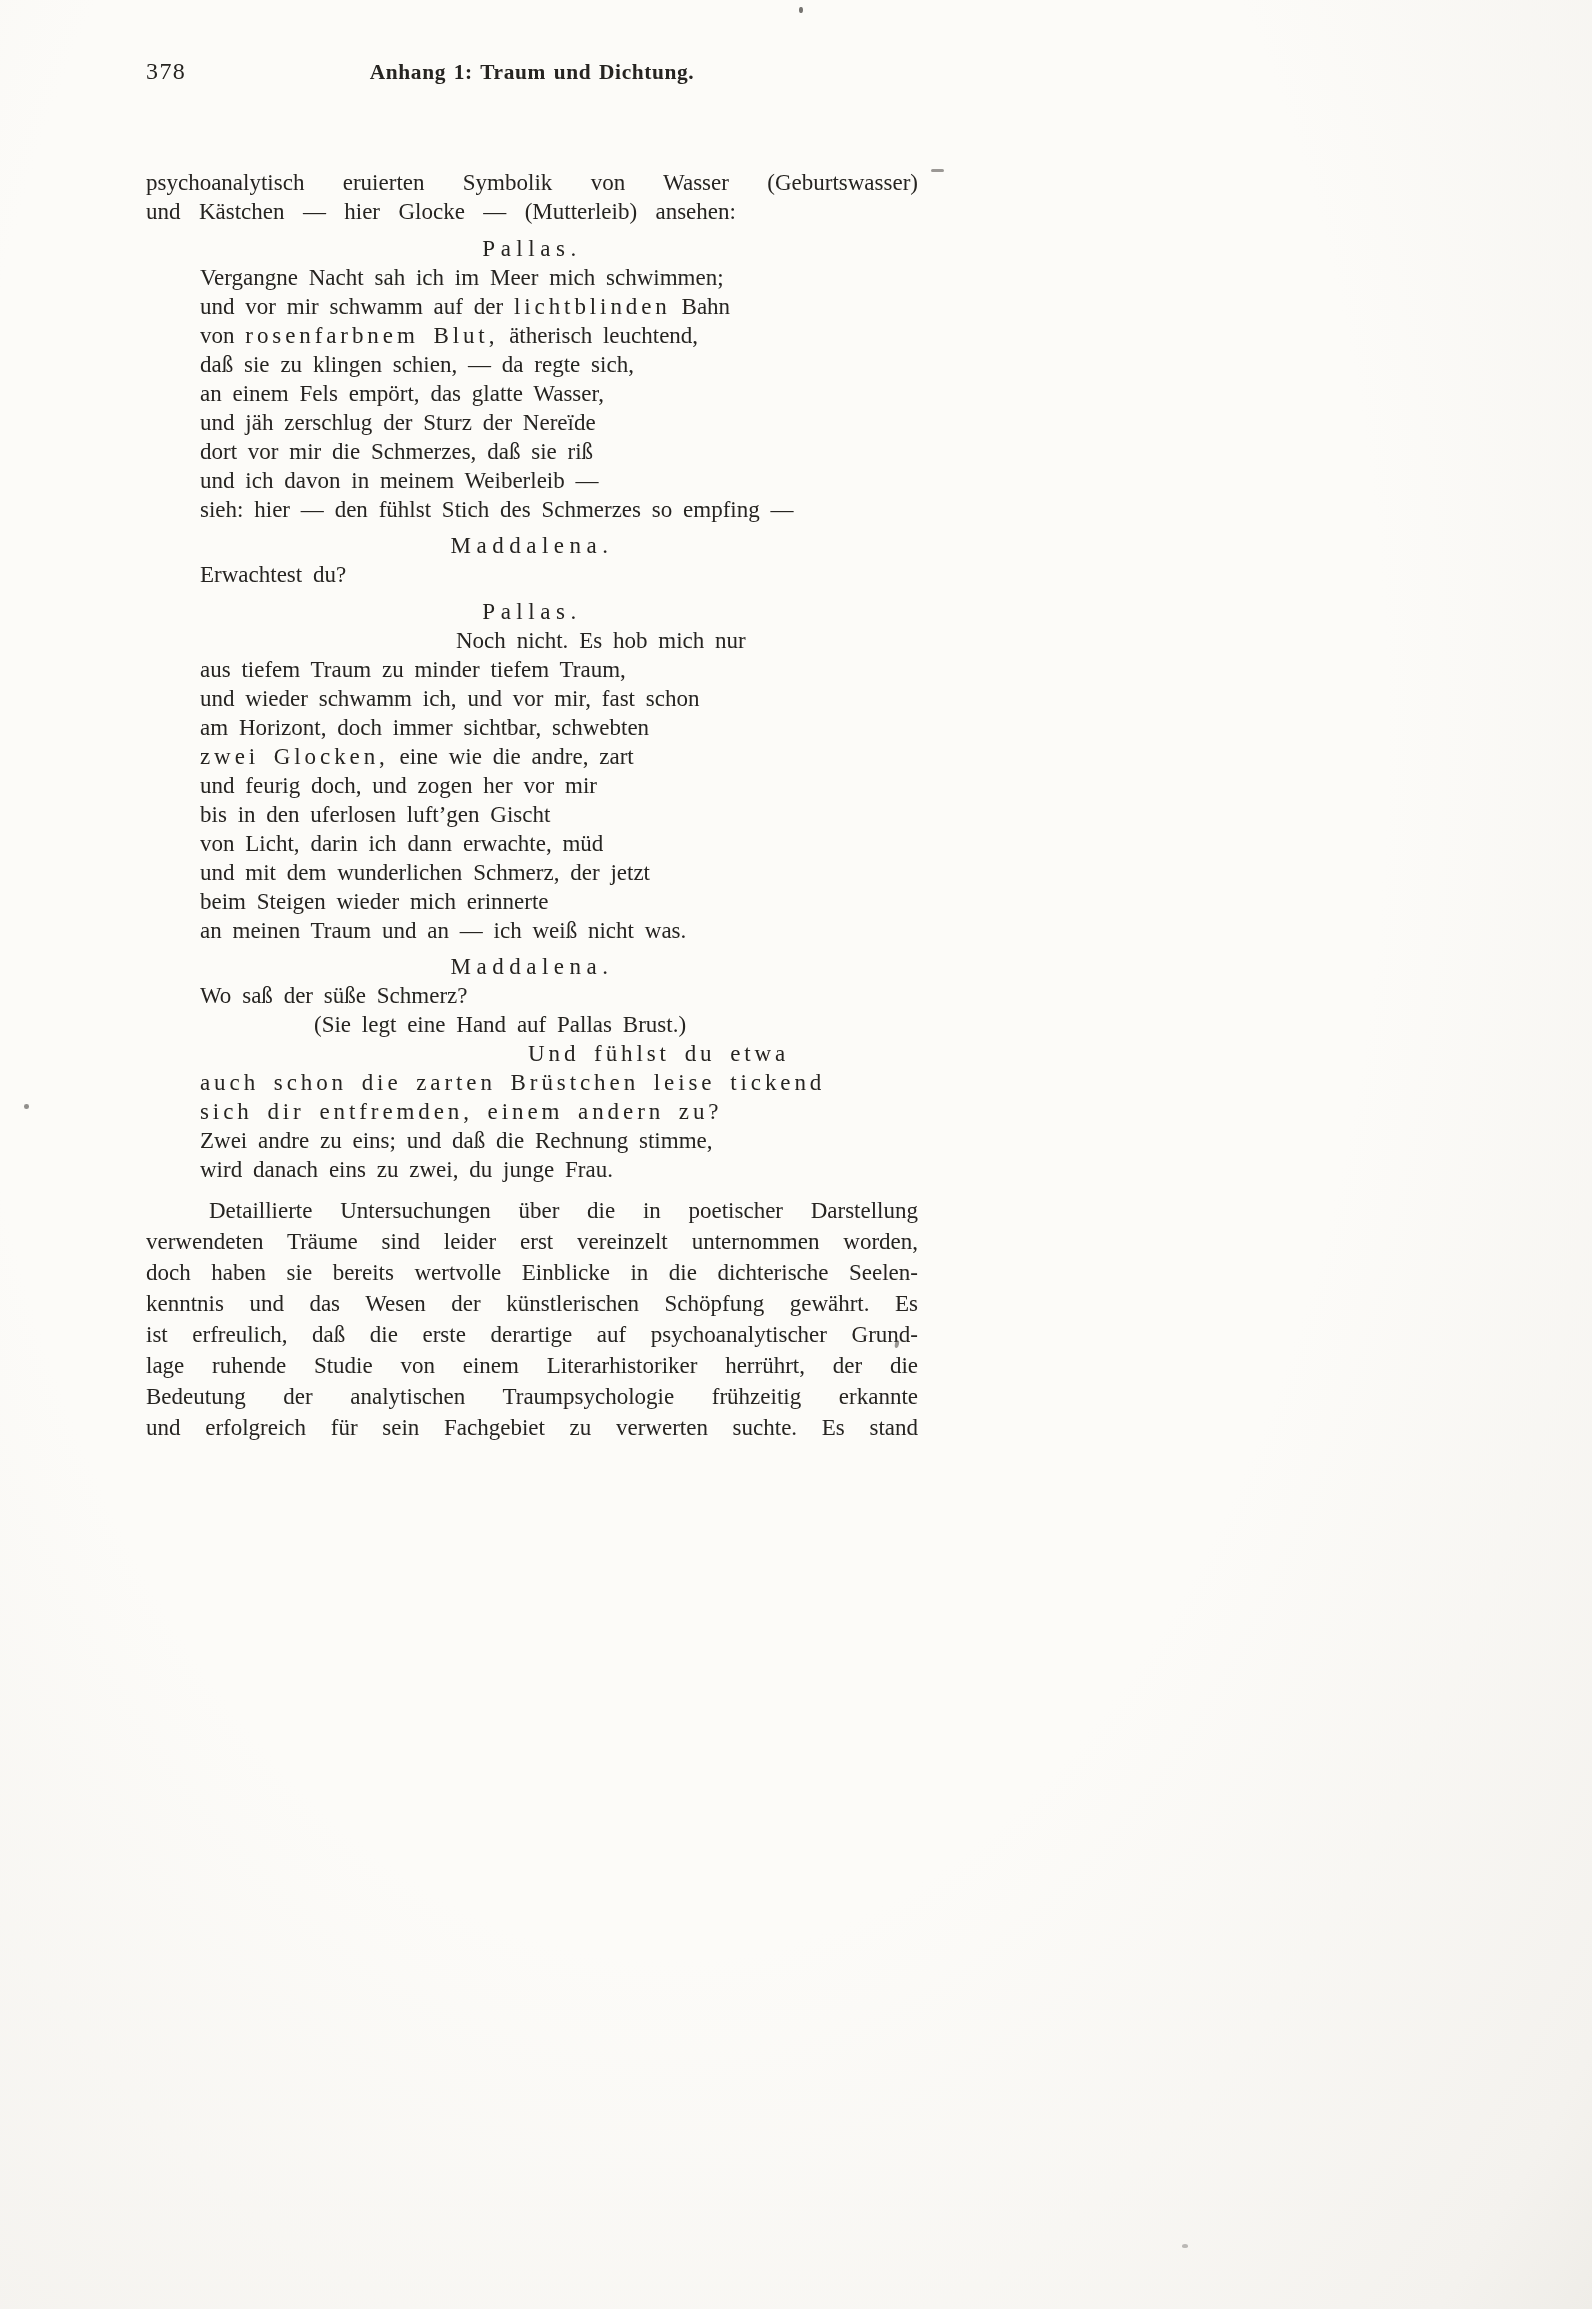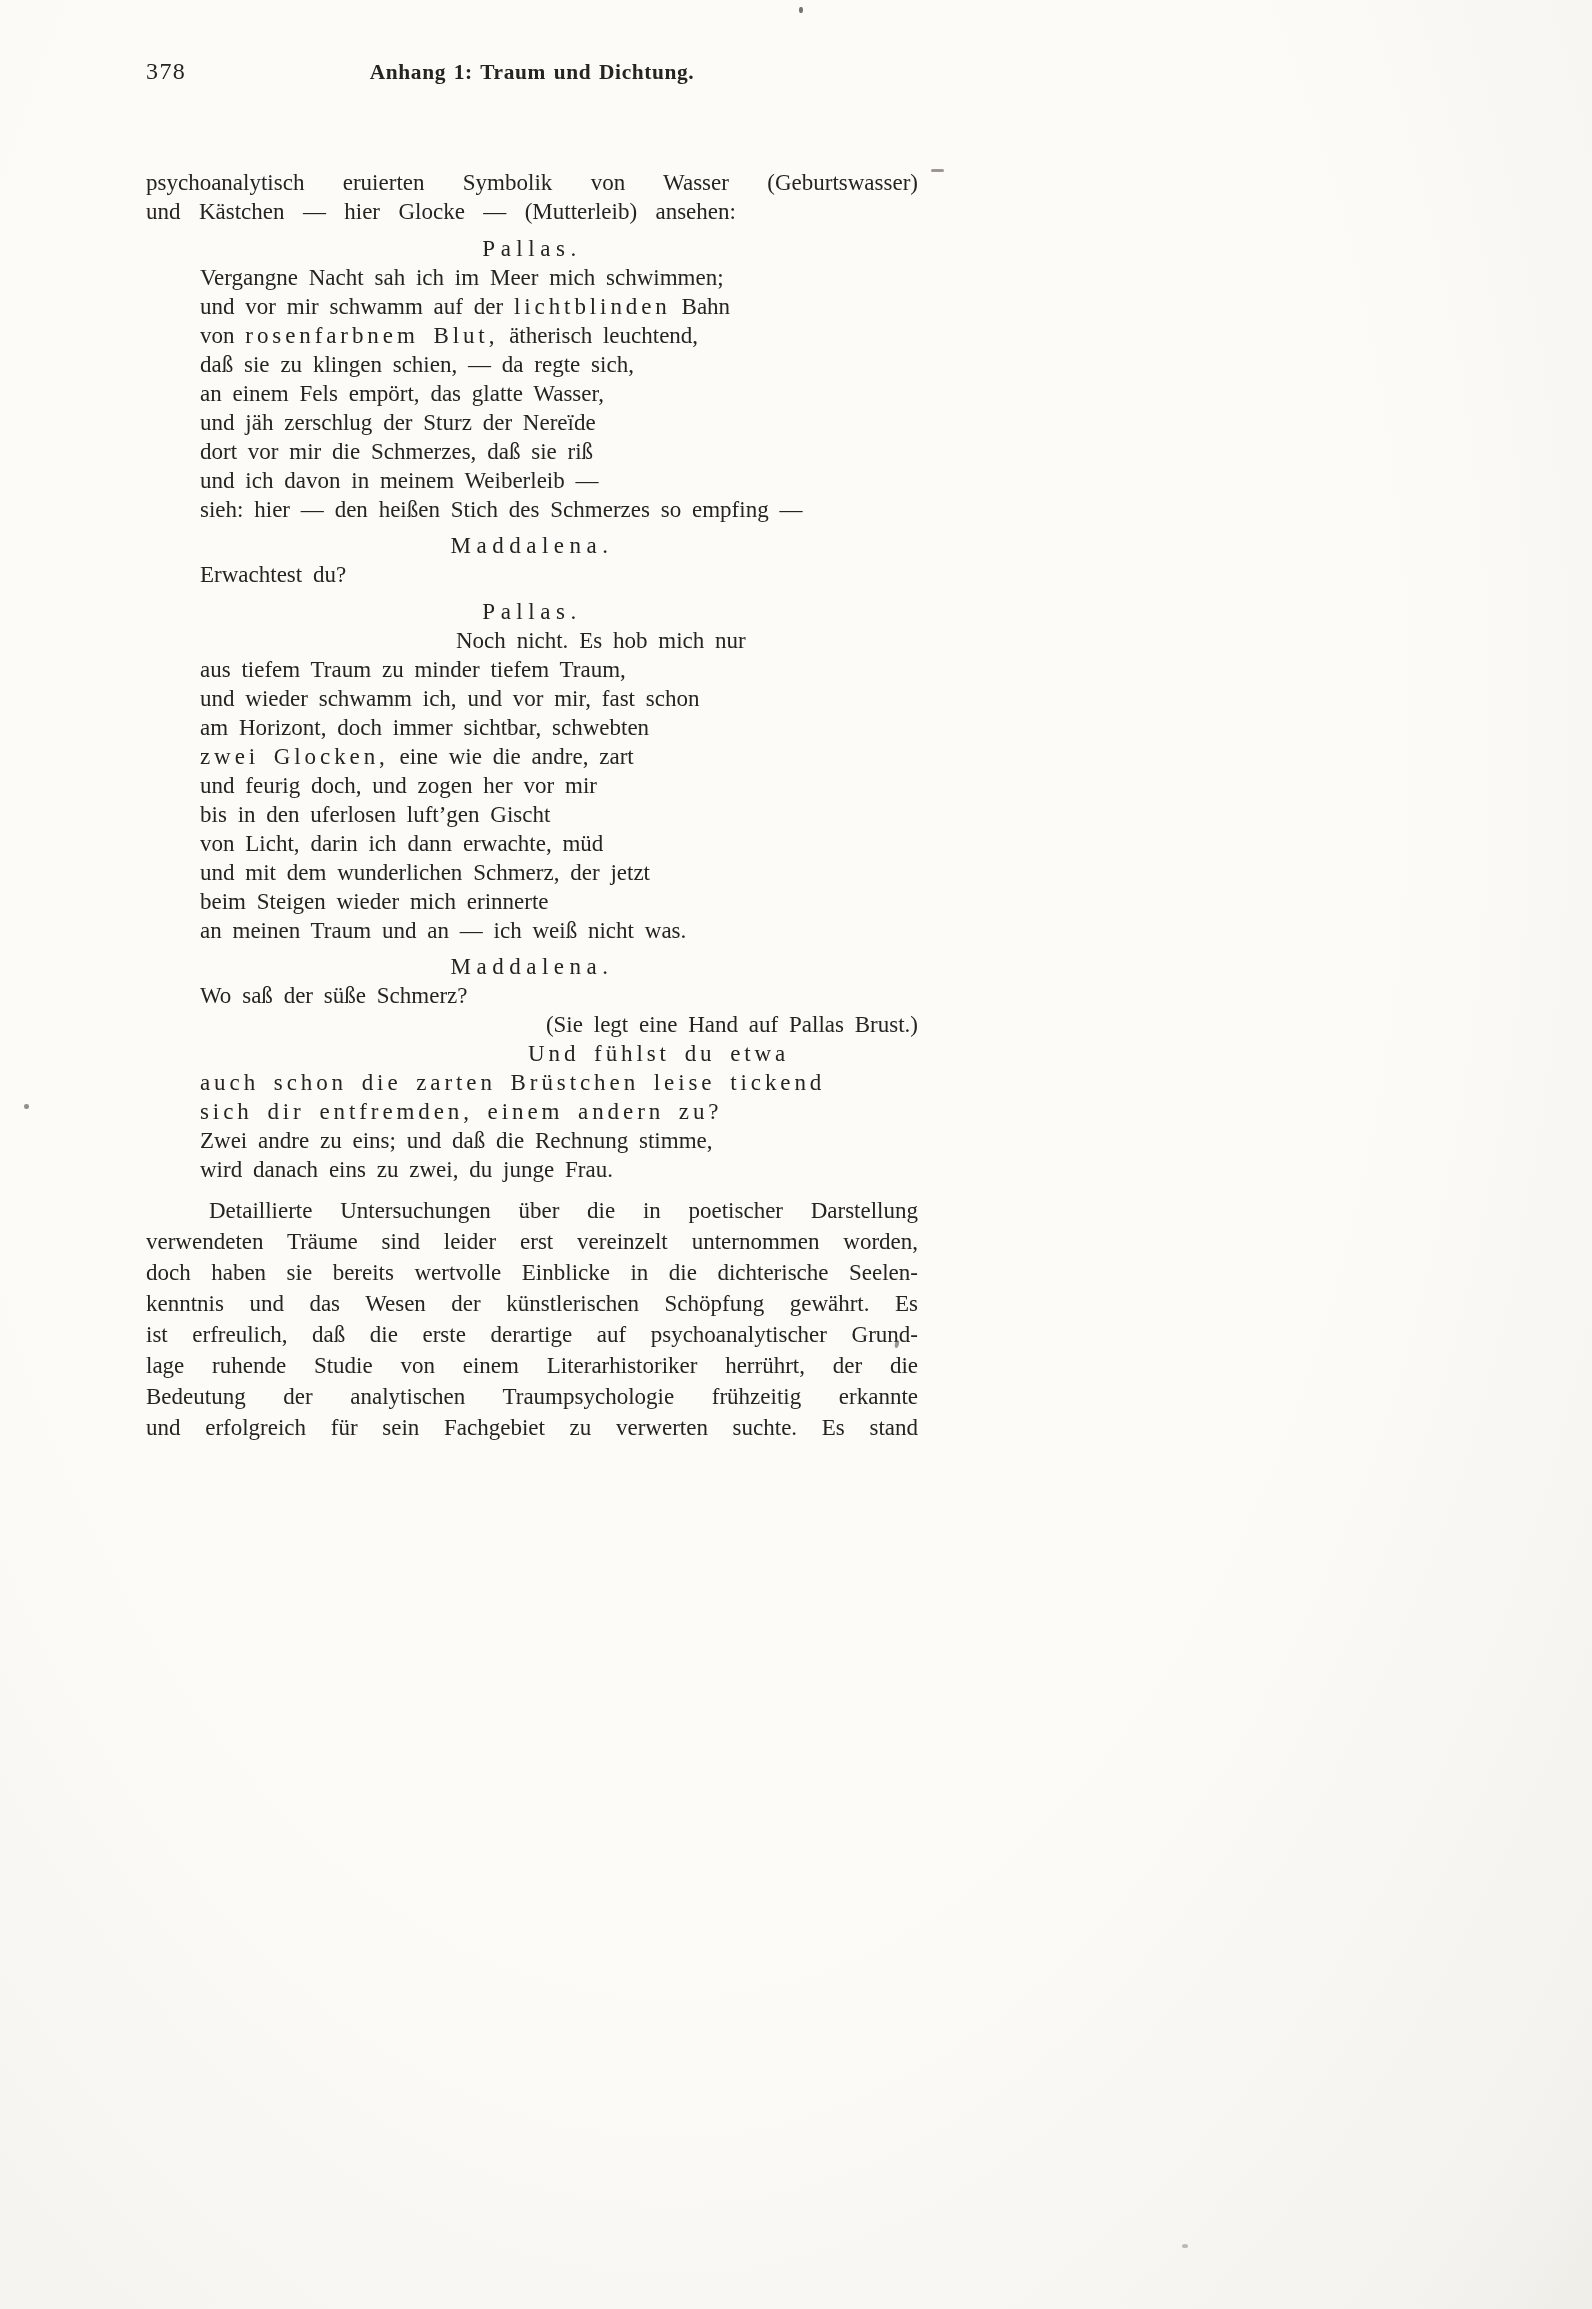--- a/index.html
+++ b/index.html
@@ -54,21 +54,21 @@
   .just { text-align: justify; text-align-last: justify; }
   .wide { word-spacing: 0.55em; }
   .speaker {
     text-align: center;
     letter-spacing: 0.24em;
     margin-top: 7.5px;
   }
   .v  { margin-left: 54px; }
   .c1 { margin-left: 310px; }
   .c2 { margin-left: 382px; }
-  .stage { margin-left: 168px; text-align: right; }
+  .stage { margin-left: 168px; }
   .p  { line-height: 31px; }
   .pf { margin-top: 11.2px; text-indent: 63px; }
   .sp { letter-spacing: 0.17em; }
 
   
   .artifact {
     position: absolute;
     background: #4a4744;
     border-radius: 50%;
   }
@@ -93,21 +93,21 @@
       <div class="line wide"><span>und Kästchen — hier Glocke — (Mutterleib) ansehen:</span></div>
       <div class="line speaker"><span>Pallas.</span></div>
       <div class="line v"><span>Vergangne Nacht sah ich im Meer mich schwimmen;</span></div>
       <div class="line v"><span>und vor mir schwamm auf der </span><span class="sp">lichtblinden</span><span> Bahn</span></div>
       <div class="line v"><span>von </span><span class="sp">rosenfarbnem Blut,</span><span> ätherisch leuchtend,</span></div>
       <div class="line v"><span>daß sie zu klingen schien, — da regte sich,</span></div>
       <div class="line v"><span>an einem Fels empört, das glatte Wasser,</span></div>
       <div class="line v"><span>und jäh zerschlug der Sturz der Nereïde</span></div>
       <div class="line v"><span>dort vor mir die Schmerzes, daß sie riß</span></div>
       <div class="line v"><span>und ich davon in meinem Weiberleib —</span></div>
-      <div class="line v"><span>sieh: hier — den heißen Stich des Schmerzes so empfing —</span></div>
+      <div class="line v"><span>sieh: hier — den fühlst Stich des Schmerzes so empfing —</span></div>
       <div class="line speaker"><span>Maddalena.</span></div>
       <div class="line v"><span>Erwachtest du?</span></div>
       <div class="line speaker"><span>Pallas.</span></div>
       <div class="line v c1"><span>Noch nicht. Es hob mich nur</span></div>
       <div class="line v"><span>aus tiefem Traum zu minder tiefem Traum,</span></div>
       <div class="line v"><span>und wieder schwamm ich, und vor mir, fast schon</span></div>
       <div class="line v"><span>am Horizont, doch immer sichtbar, schwebten</span></div>
       <div class="line v"><span class="sp">zwei Glocken,</span><span> eine wie die andre, zart</span></div>
       <div class="line v"><span>und feurig doch, und zogen her vor mir</span></div>
       <div class="line v"><span>bis in den uferlosen luft’gen Gischt</span></div>

